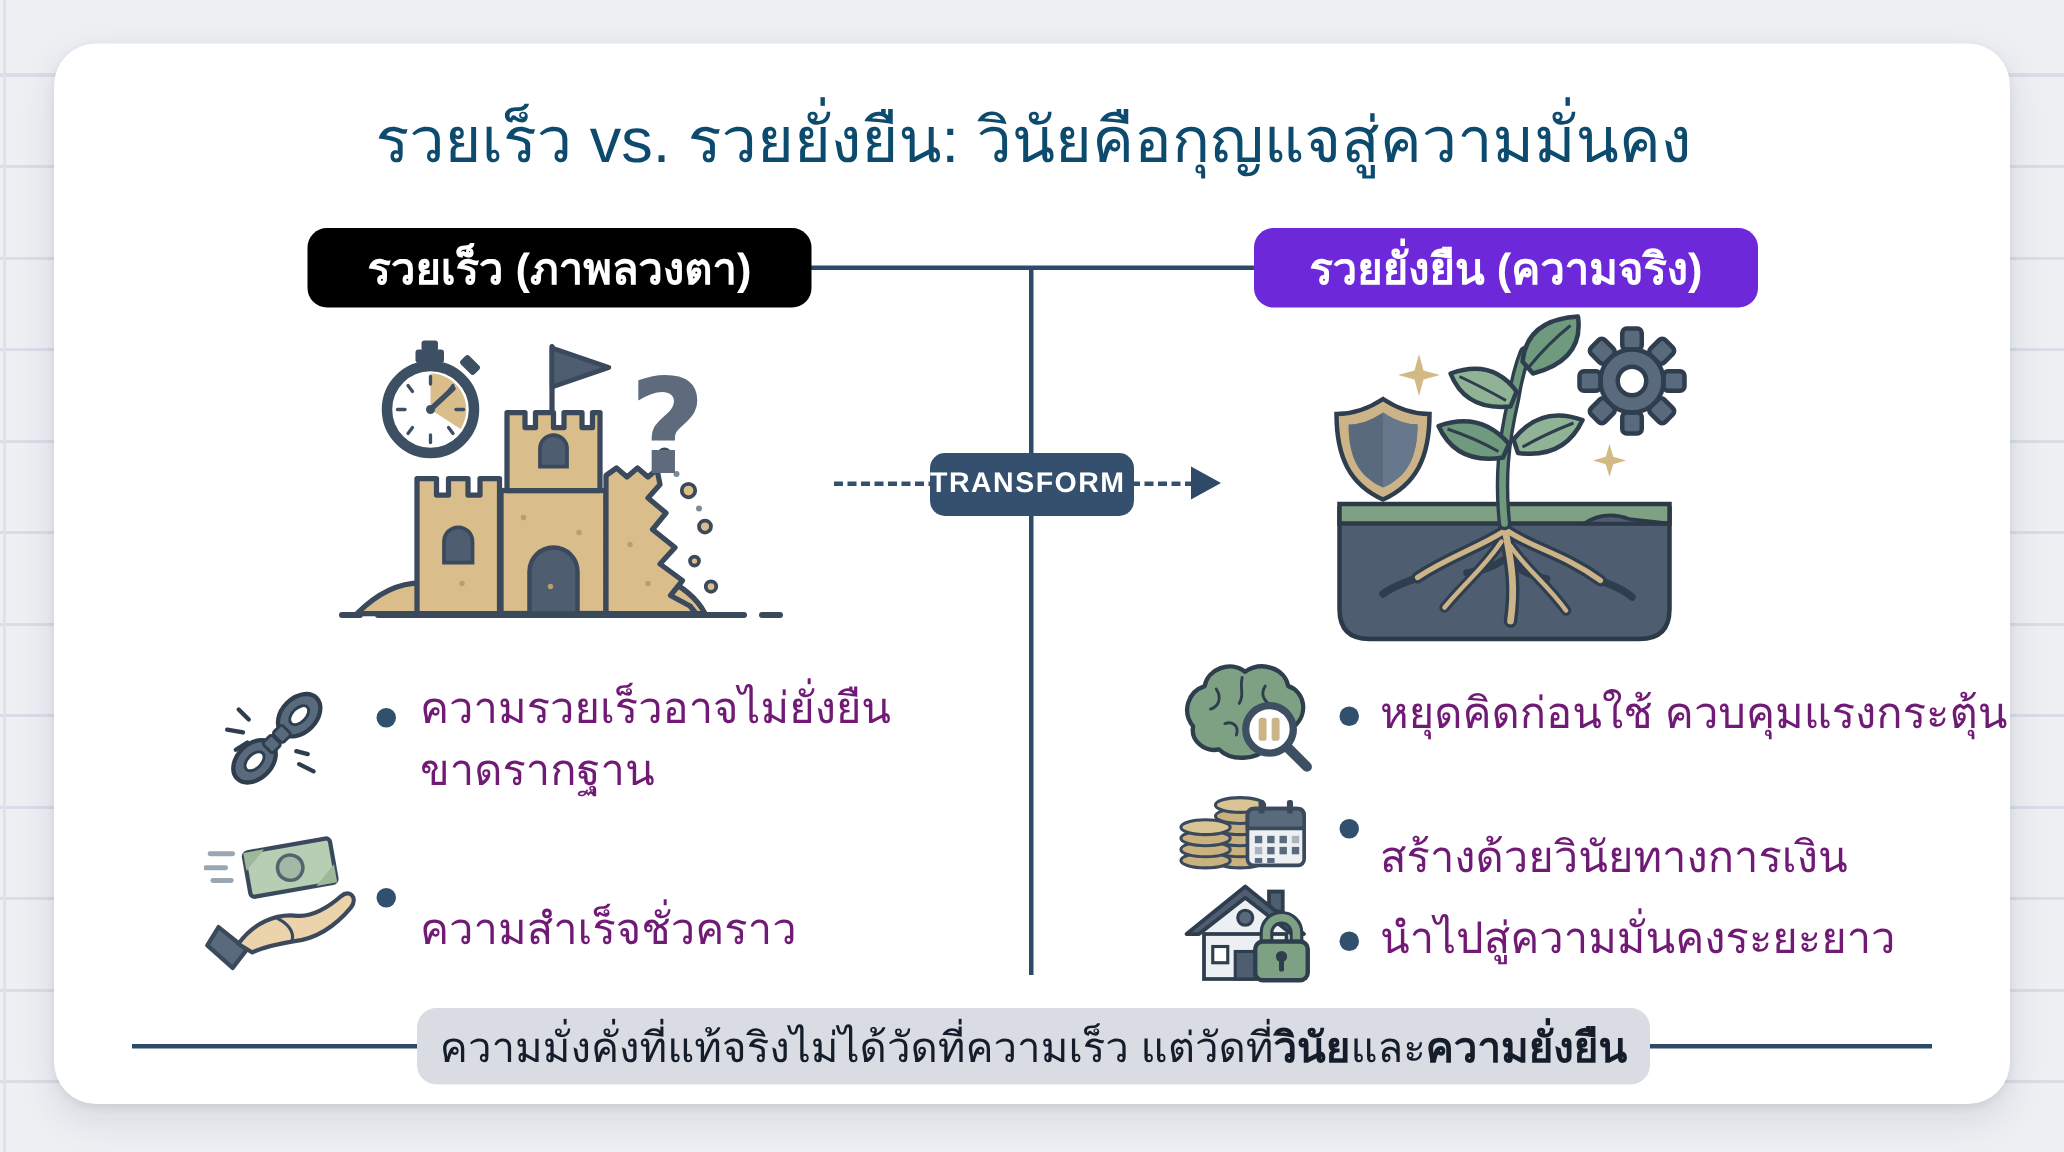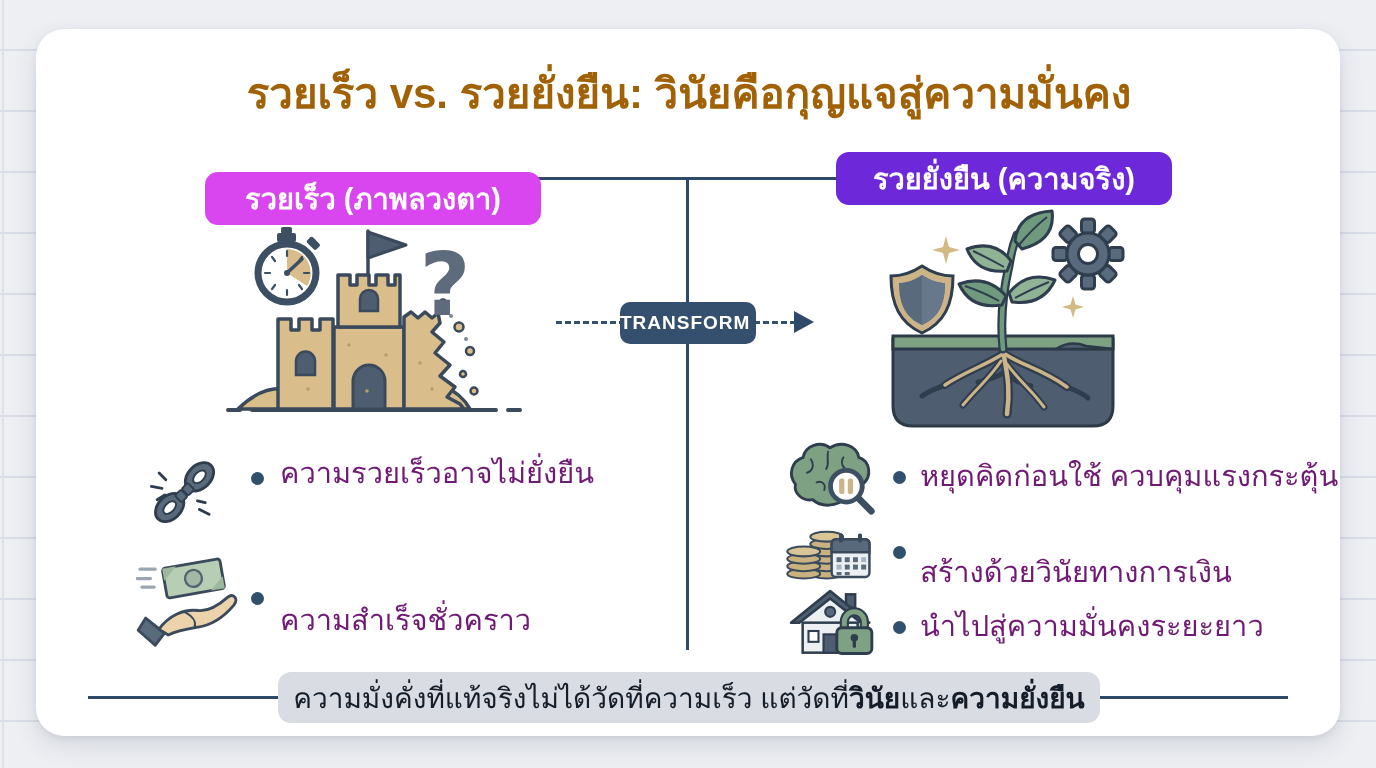--- a/index.html
+++ b/index.html
@@ -13,28 +13,28 @@
   }
   .abs { position:absolute; }
   .vrule { left:2px; top:0; width:2px; height:768px; background:#dde1ea; }
   .card {
     left:36px; top:29px; width:1304px; height:707px;
     background:#ffffff; border-radius:28px;
     box-shadow:0 10px 24px rgba(40,50,70,.12), 0 2px 6px rgba(40,50,70,.08);
   }
   .title {
     left:37px; top:62px; width:1304px; text-align:center;
-    font-size:42px; font-weight:700; color:#a16207; line-height:1.5;
+    font-size:42px; font-weight:400; color:#0c4a6e; line-height:1.5;
   }
   .badge {
     top:152px; width:336px; height:53px; border-radius:13px;
     display:flex; align-items:center; justify-content:center;
     color:#ffffff; font-size:29px; font-weight:700; z-index:3;
   }
-  .badge-left  { left:205px; background:#d946ef;margin-top:20px; }
+  .badge-left  { left:205px; background:#000000; }
   .badge-right { left:836px; background:#6d28d9; }
   .connector-h { left:530px; top:177px; width:320px; height:3px; background:#2e4a68; z-index:1; }
   .divider-v   { left:686px; top:178px; width:3px; height:472px; background:#2e4a68; z-index:1; }
   .dash-line   { left:556px; top:321px; width:240px; height:0; border-top:3px dashed #35506e; z-index:2; }
   .arrow-head  { left:794px; top:311px; width:0; height:0; z-index:2;
                  border-left:20px solid #2e4a68; border-top:11px solid transparent; border-bottom:11px solid transparent; }
   .transform-badge {
     left:620px; top:302px; width:136px; height:42px; background:#35506e; border-radius:10px;
     display:flex; align-items:center; z-index:4;
     color:#ffffff; font-size:19px; font-weight:700; letter-spacing:1px;
@@ -214,20 +214,21 @@
     <line x1="22" y1="26" x2="29" y2="33"></line>
     <line x1="14" y1="40" x2="25" y2="42"></line>
     <line x1="20" y1="54" x2="28" y2="49"></line>
     <line x1="70" y1="57" x2="62" y2="55"></line>
     <line x1="74" y1="69" x2="64" y2="64"></line>
   </g>
 </svg>
 <div class="abs bullet-dot" style="left:251px;top:472px"></div>
 <div class="abs bullet-text" style="left:280px;top:453px;width:380px">
   <div>ความรวยเร็วอาจไม่ยั่งยืน</div>
+  <div>ขาดรากฐาน</div>
 </div>
 
 <svg class="abs" style="left:136px;top:556px" width="104" height="94" viewBox="0 0 110 100">
   <g stroke="#9aa7b3" stroke-width="3.5" stroke-linecap="round">
     <line x1="4" y1="14" x2="20" y2="14"></line>
       <line x1="1" y1="24" x2="15" y2="24"></line>
       <line x1="6" y1="33" x2="19" y2="33"></line>
   </g>
   <g transform="rotate(-10 60 25)">
     <rect x="30" y="8" width="62" height="32" rx="3" fill="#b7cdb4" stroke="#3a4a5c" stroke-width="3"></rect>

